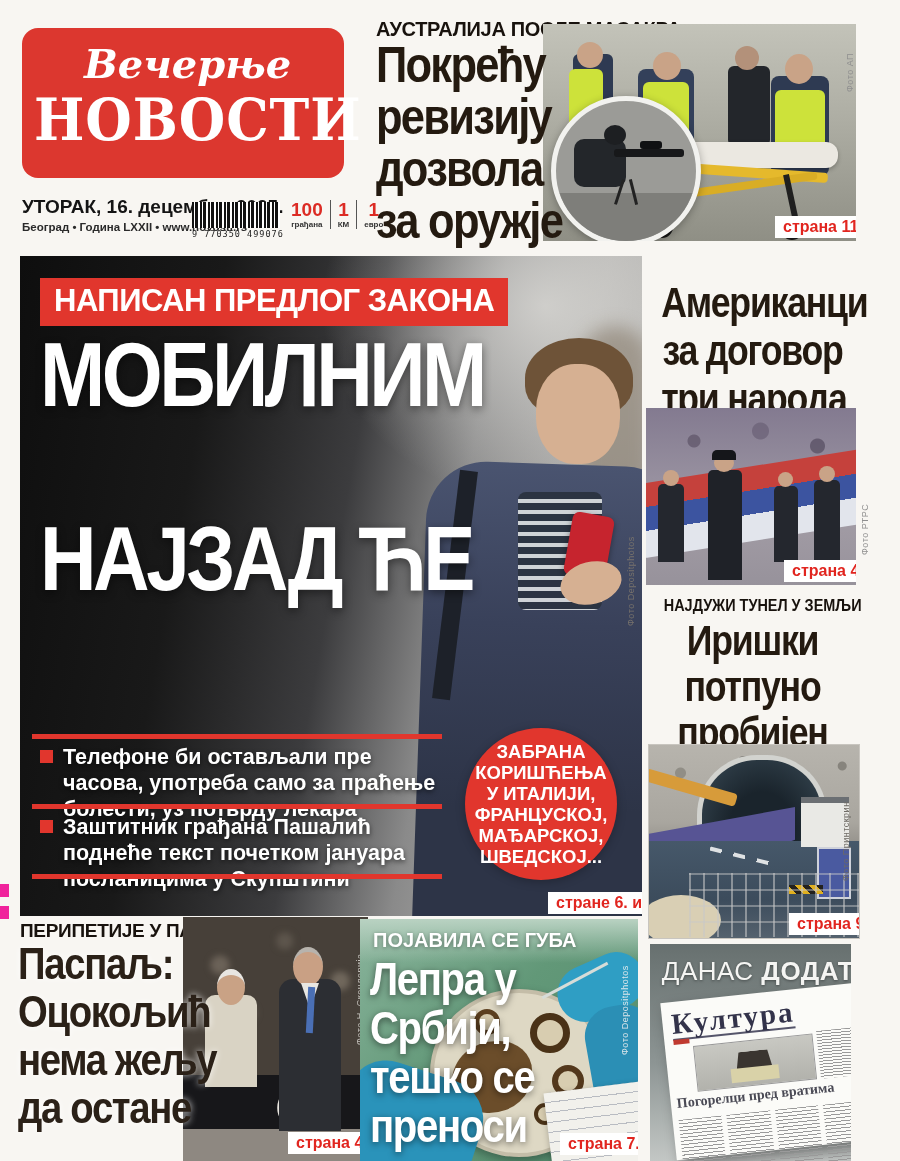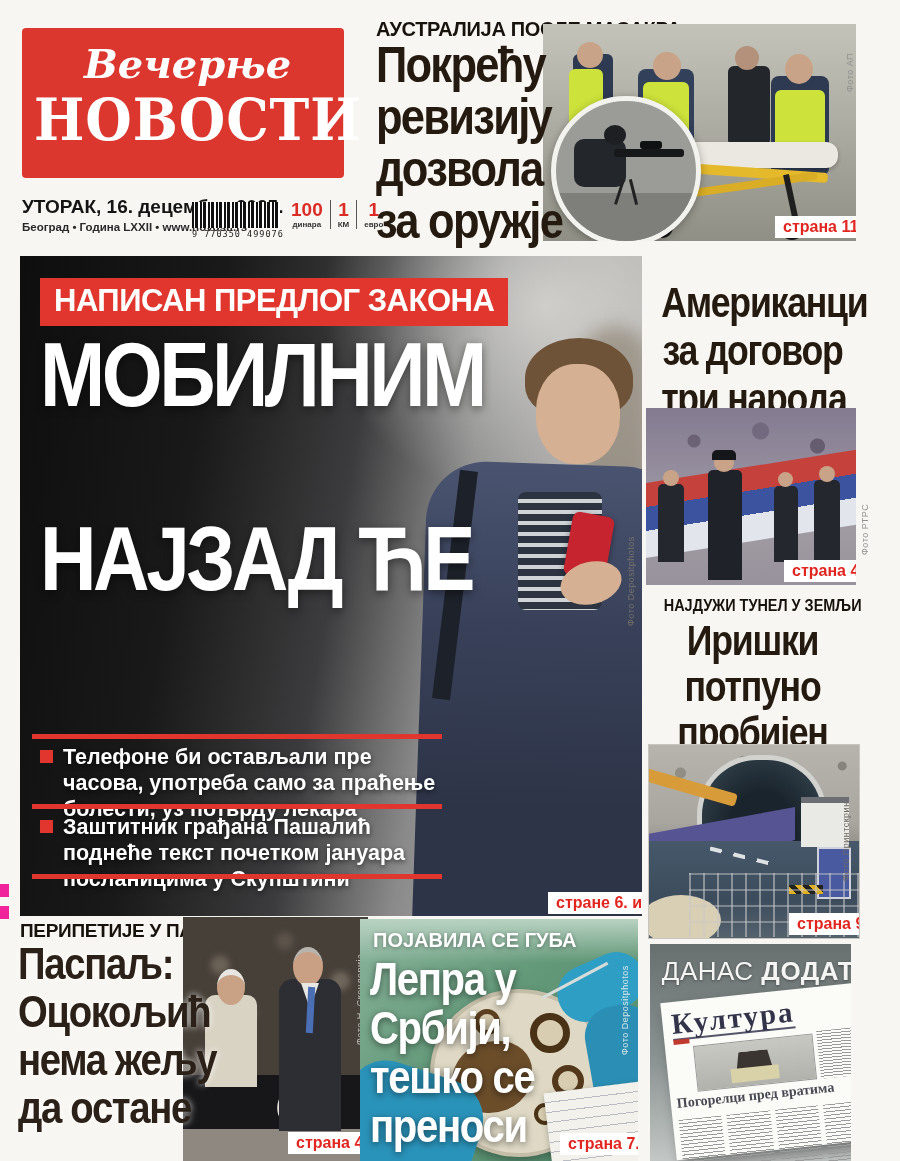--- a/index.html
+++ b/index.html
@@ -1,21 +1,21 @@
 <!DOCTYPE html>
 <html><head>
 <meta charset="utf-8">
 <style>
   html,body{margin:0;padding:0;background:#e3e1dd;}
   .page{position:relative;width:900px;height:1161px;background:#f8f6f2;overflow:hidden;
         font-family:"Liberation Sans",sans-serif;}
   .abs{position:absolute;}
   .nw{white-space:nowrap;}
   
-  .logo-box{left:22px;top:28px;width:322px;height:150px;background:#dc372f;border-radius:4px;}
+  .logo-box{left:22px;top:28px;width:322px;height:150px;background:#dc372f;border-radius:16px;}
   .logo-pre{left:62px;top:12px;color:#fff;font-family:"DejaVu Serif",serif;font-style:italic;
             font-size:40px;font-weight:bold;}
   .logo-title{left:12px;top:58px;color:#fff;font-family:"DejaVu Serif",serif;font-weight:bold;
             font-size:58px;letter-spacing:1px;transform:scaleX(.92);transform-origin:left top;}
   .date-line{left:22px;top:196px;font-size:19px;font-weight:bold;color:#141414;}
   .info-line{left:22px;top:221px;font-size:11.5px;font-weight:bold;color:#2a2a2a;}
   .barcode{left:192px;top:202px;width:88px;height:40px;}
   .barcode-bars{left:0;top:0;width:88px;height:26px;
      background:repeating-linear-gradient(90deg,#111 0 2px,#fff 2px 3px,#111 3px 6px,#fff 6px 8px);}
   .barcode-num{left:0;top:27px;width:88px;font-family:"DejaVu Sans Mono",monospace;font-size:8.5px;color:#222;letter-spacing:1px;}
@@ -93,21 +93,21 @@
   </div>
   <div class="abs date-line nw">УТОРАК, 16. децембар 2025.</div>
   <div class="abs info-line nw">Београд • Година LXXII • www.novosti.rs</div>
   <div class="abs barcode">
     <div class="abs barcode-bars"></div>
     <div class="abs barcode-num nw">9 770350 499076</div>
   </div>
   <div class="abs prices">
     <div class="price">
       <div class="price-val">100</div>
-      <div class="price-unit">динара</div>
+      <div class="price-unit">грађана</div>
     </div>
     <div class="pdiv"></div>
     <div class="price">
       <div class="price-val">1</div>
       <div class="price-unit">КМ</div>
     </div>
     <div class="pdiv"></div>
     <div class="price">
       <div class="price-val">1</div>
       <div class="price-unit">евро</div>
@@ -173,20 +173,23 @@
       <div class="bsq"></div>
       <div class="btxt">Телефоне би остављали пре часова, употреба само за праћење болести, уз потврду лекара</div>
     </div>
     <div class="abs rule" style="top:548px;"></div>
     <div class="abs bullet" style="top:558px;">
       <div class="bsq"></div>
       <div class="btxt">Заштитник грађана Пашалић поднеће текст почетком јануара посланицима у Скупштини</div>
     </div>
     <div class="abs rule" style="top:618px;"></div>
 
+    <div class="abs badge">
+      <span>ЗАБРАНА КОРИШЋЕЊА У ИТАЛИЈИ, ФРАНЦУСКОЈ, МАЂАРСКОЈ, ШВЕДСКОЈ...</span>
+    </div>
     <div class="abs pageref nw" style="left:528px;top:636px;">стране 6. и 7.</div>
     <div class="abs vcred nw" style="left:606px;top:190px;height:180px;color:#77726c;">Фото Depositphotos</div>
   </div>
 
   <div class="abs rc-line nw" style="left:645px;top:280px;">
       <span class="cxc">Американци</span>
     </div>
   <div class="abs rc-line nw" style="left:645px;top:328px;">
       <span class="cxc">за договор</span>
     </div>

